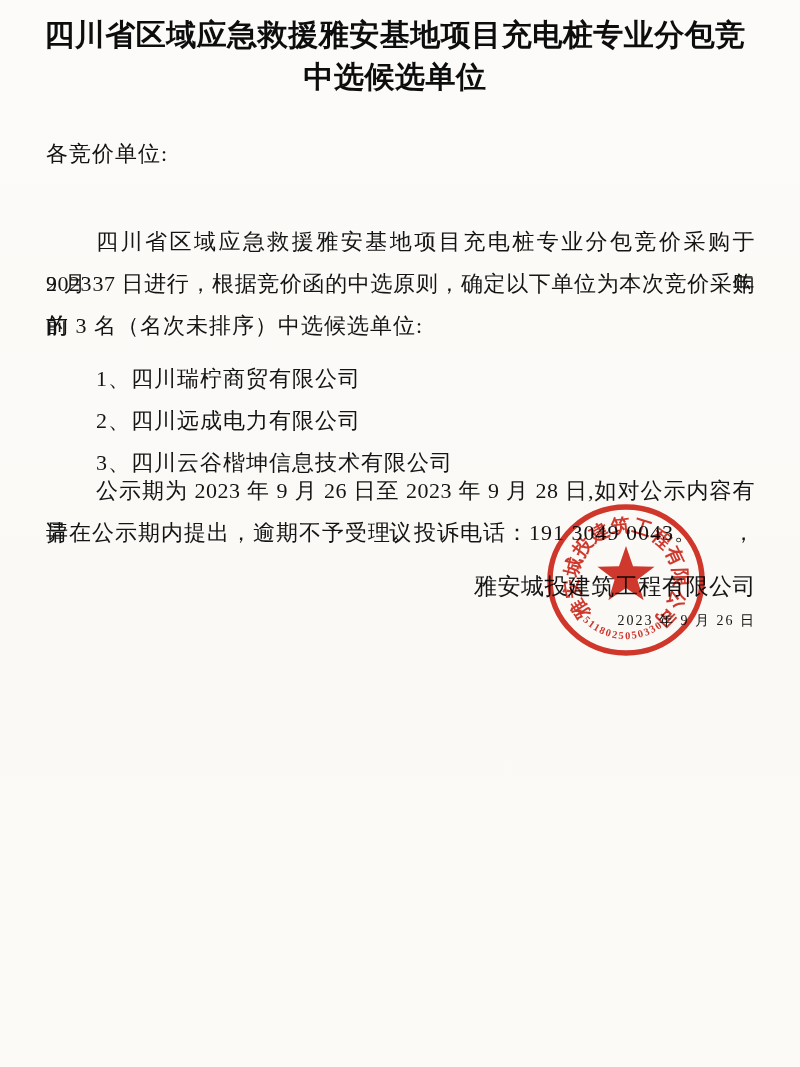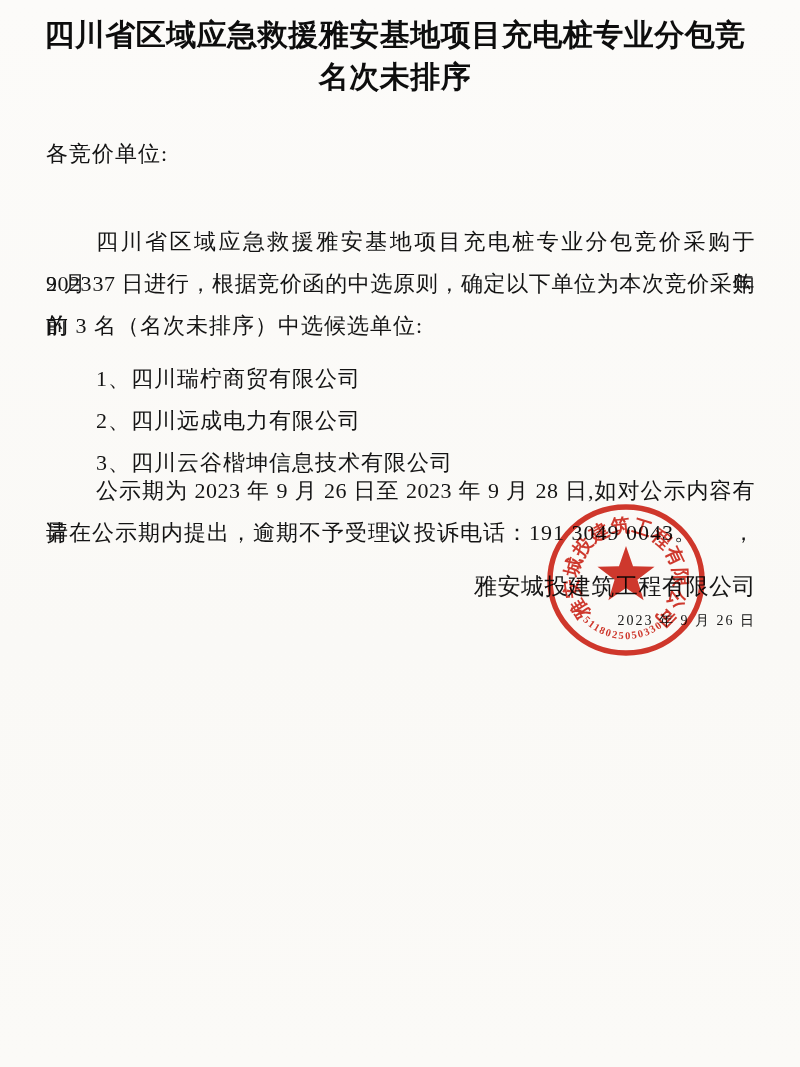--- a/index.html
+++ b/index.html
@@ -78,21 +78,21 @@
     font-weight:bold;
   }
 </style>
 </head>
 <body>
 
 <div class="page">
 
   <h1 class="title">
     <span class="tl">四川省区域应急救援雅安基地项目充电桩专业分包竞</span>
-    <span class="tl">名次未排序</span>
+    <span class="tl">中选候选单位</span>
   </h1>
 
   <p class="salutation">各竞价单位:</p>
 
   <div class="block para1">
     <div class="line just indent">四川省区域应急救援雅安基地项目充电桩专业分包竞价采购于 2023 年</div>
     <div class="line just">9 月 37 日进行，根据竞价函的中选原则，确定以下单位为本次竞价采购的</div>
     <div class="line">前 3 名（名次未排序）中选候选单位:</div>
   </div>
 

